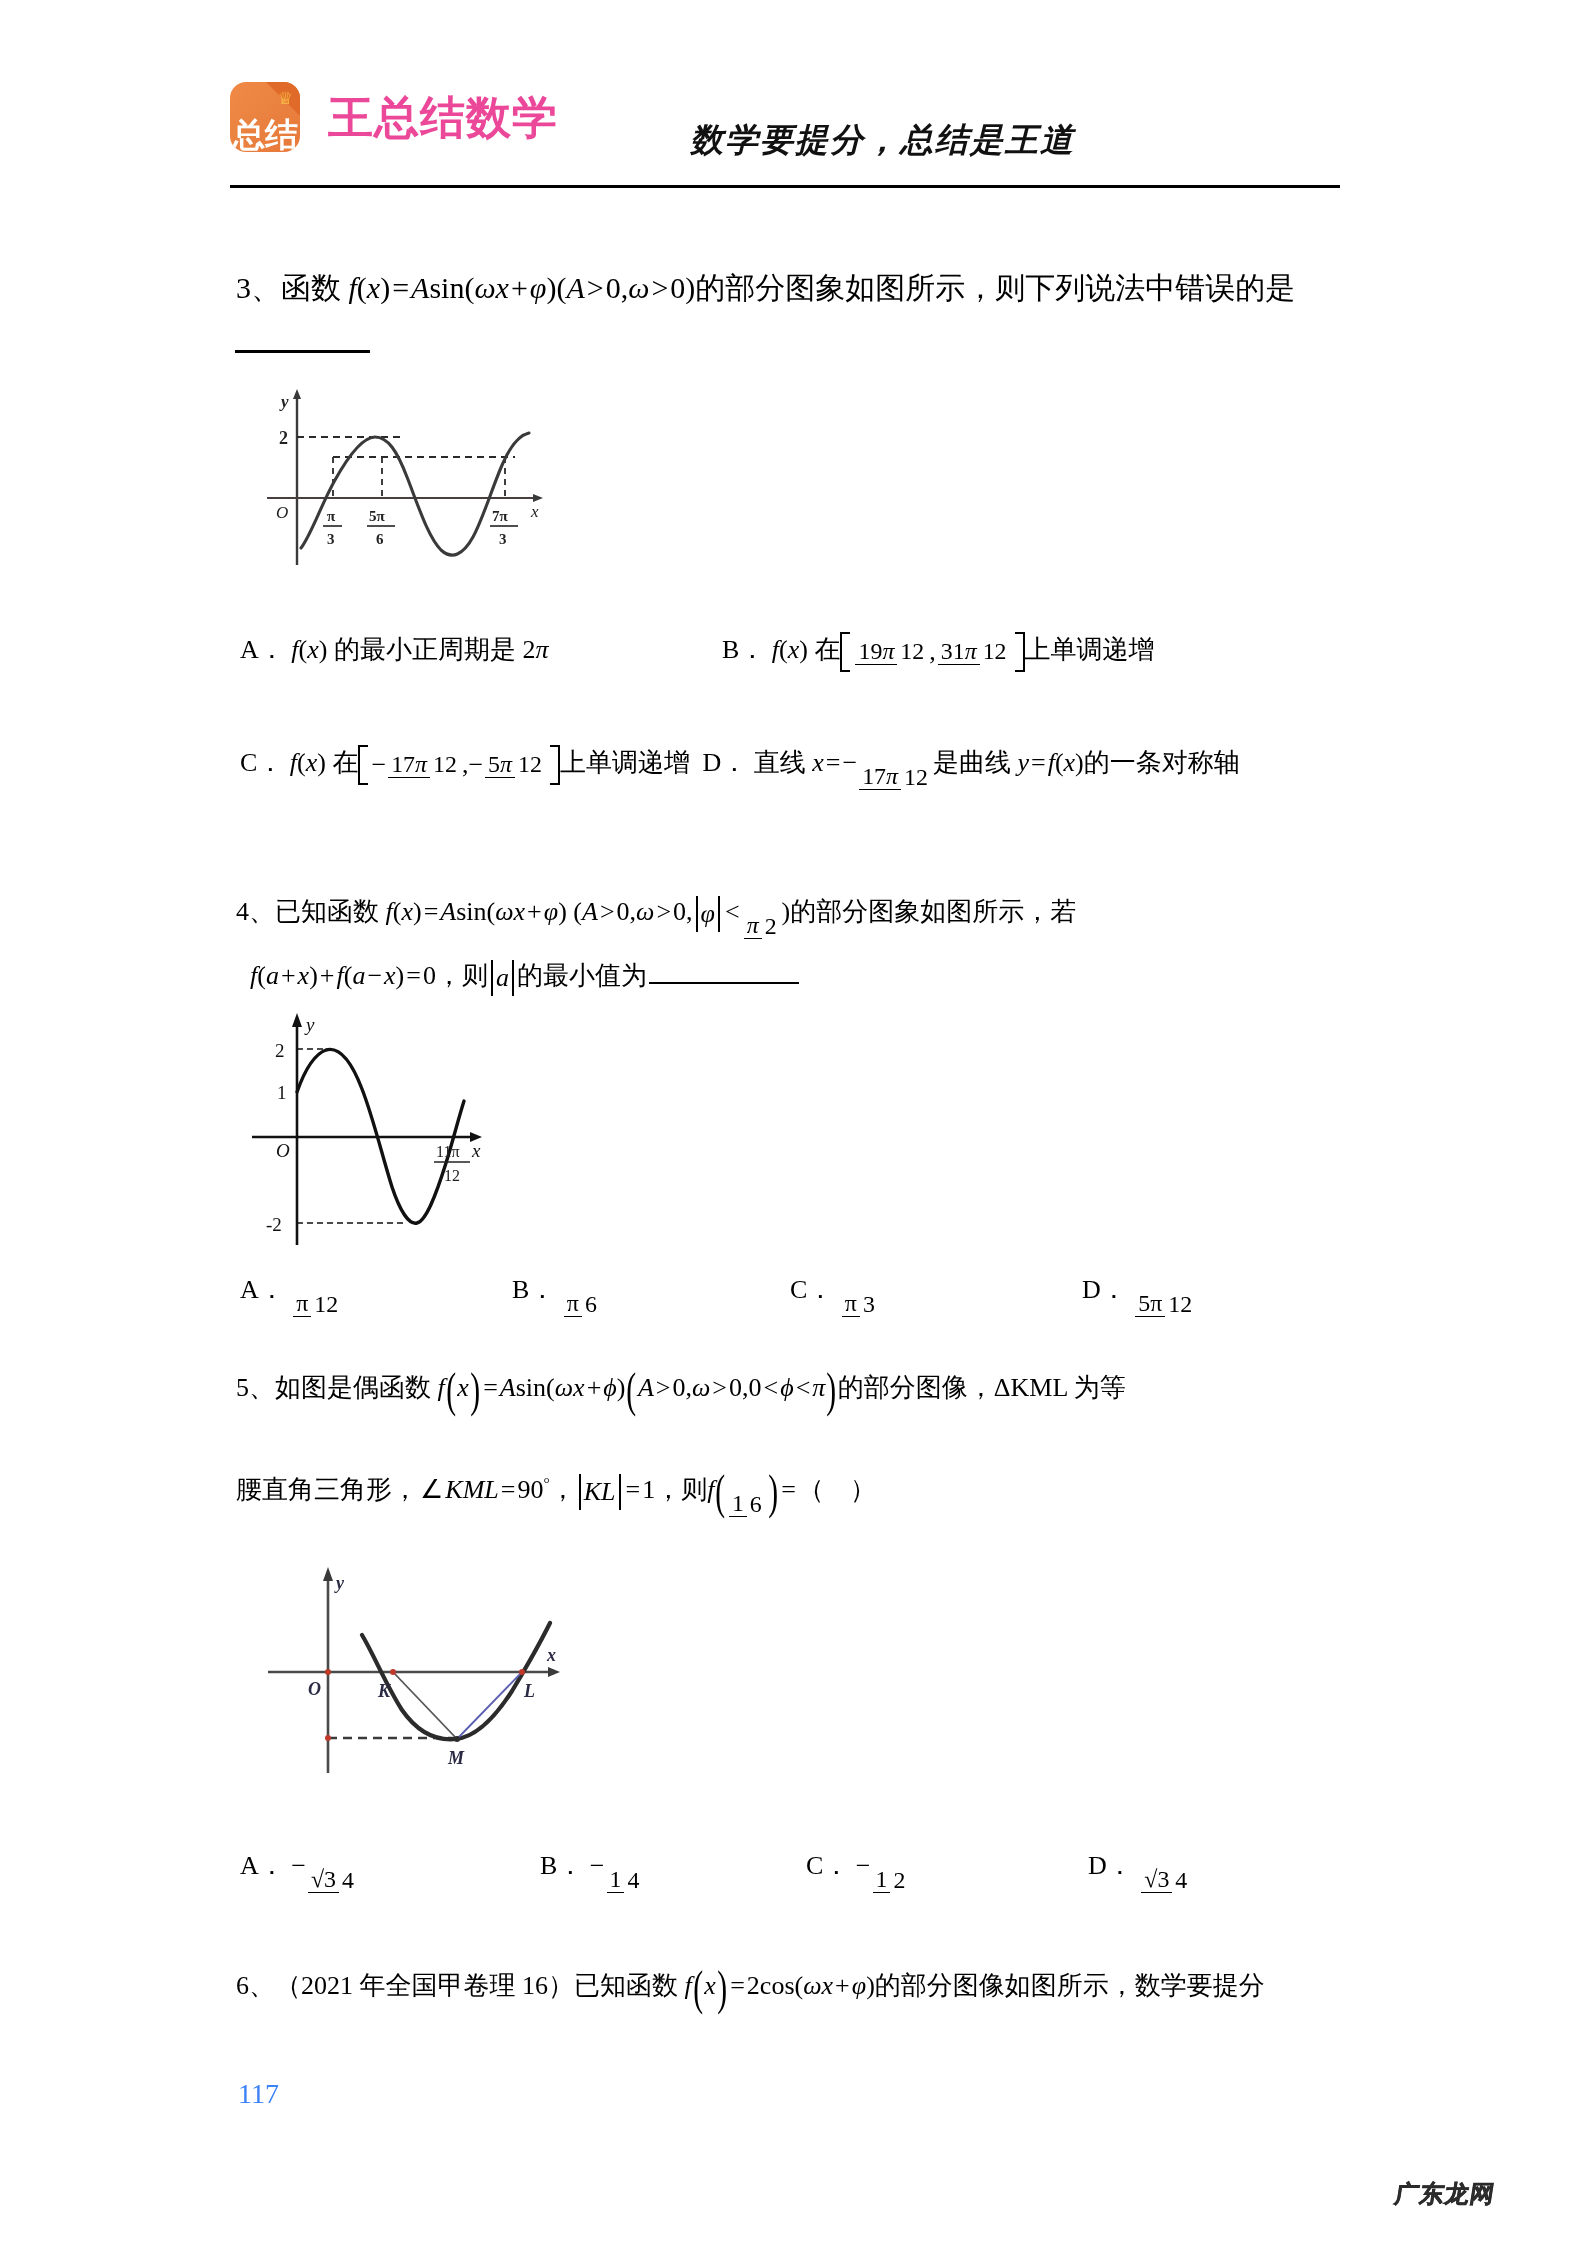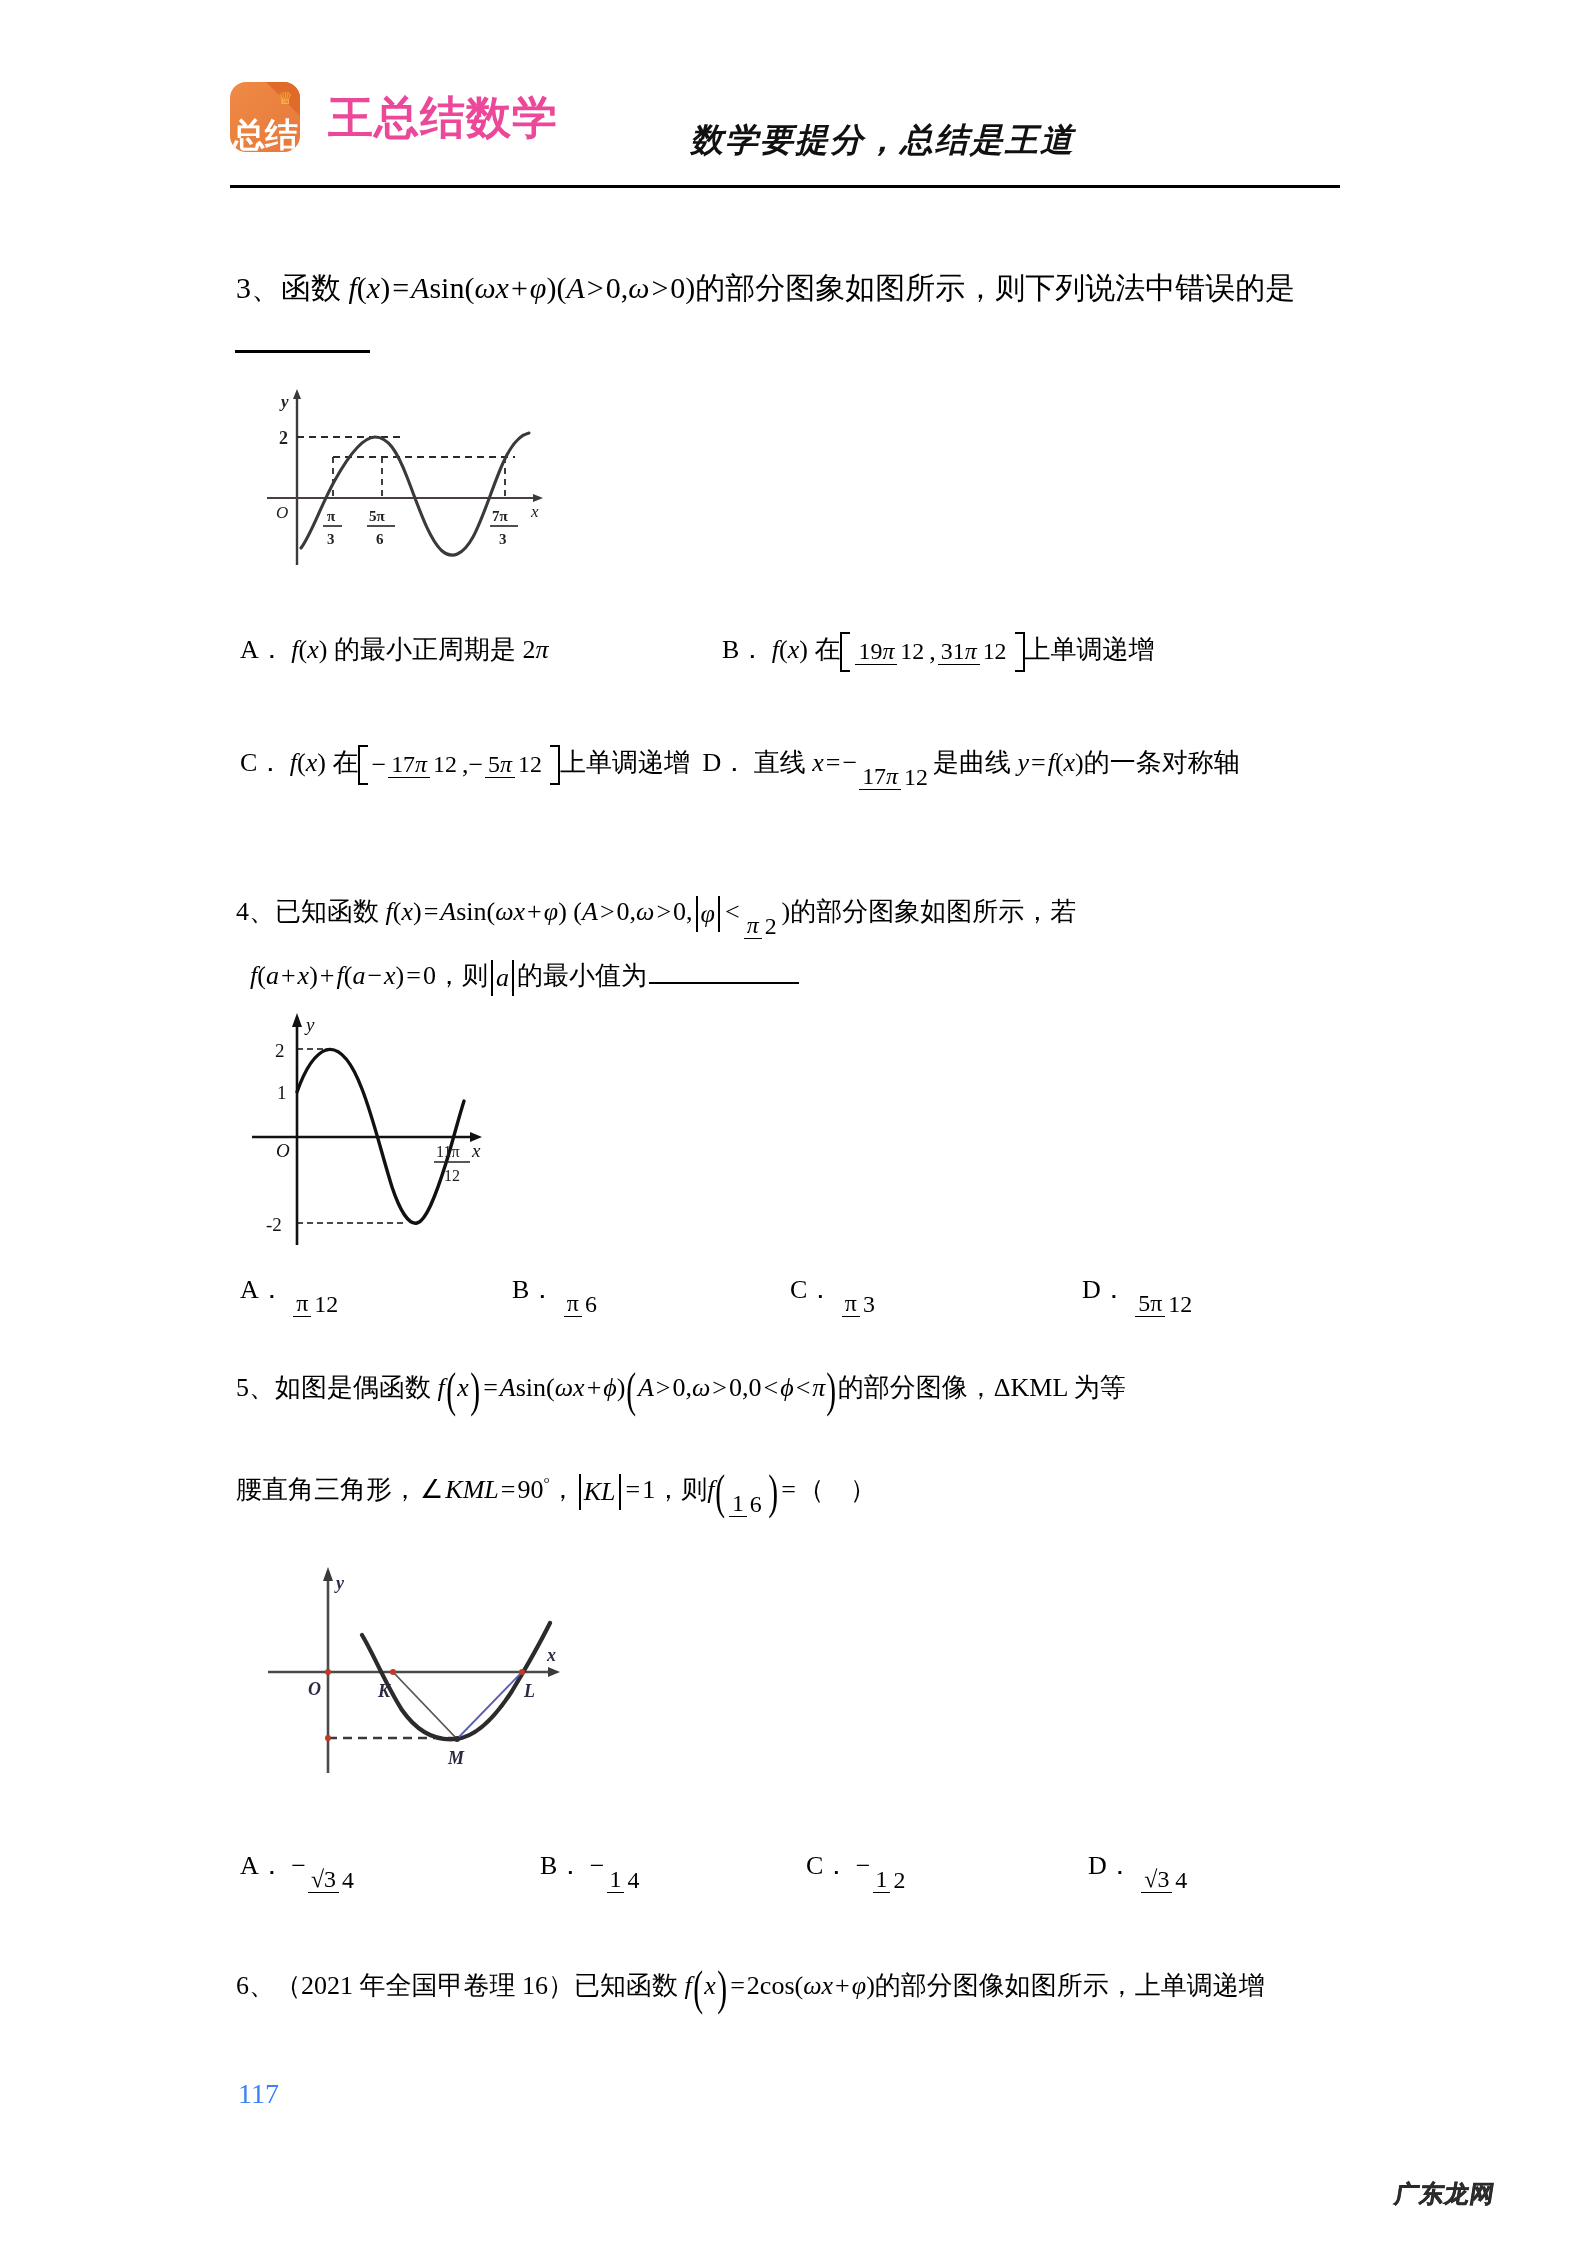--- a/index.html
+++ b/index.html
@@ -460,19 +460,19 @@
   </div>
   <div class="qline" style="left:1088px; top:1848px;">
     <span>D．</span>
     <span></span><span class="frac">
         <span class="num">√3</span>
         <span class="den">4</span>
       </span>
   </div>
 
   <div class="qline" style="left:236px; top:1968px;">
-    <span>6、</span><span>（2021 年全国甲卷理 16）</span><span>已知函数 </span><span class="mi">f</span><span class="bigparen">(</span><span class="mi">x</span><span class="bigparen">)</span><span class="op">=</span>2cos(<span class="mi">ω</span><span class="mi">x</span><span class="op">+</span><span class="mi">φ</span>)<span>的部分图像如图所示，上单调递增</span>
+    <span>6、</span><span>（2021 年全国甲卷理 16）</span><span>已知函数 </span><span class="mi">f</span><span class="bigparen">(</span><span class="mi">x</span><span class="bigparen">)</span><span class="op">=</span>2cos(<span class="mi">ω</span><span class="mi">x</span><span class="op">+</span><span class="mi">φ</span>)<span>的部分图像如图所示，数学要提分</span>
   </div>
 
   <div class="page-number">117</div>
   <div class="watermark">广东龙网</div>
 
 </div>
 
 </body></html>

